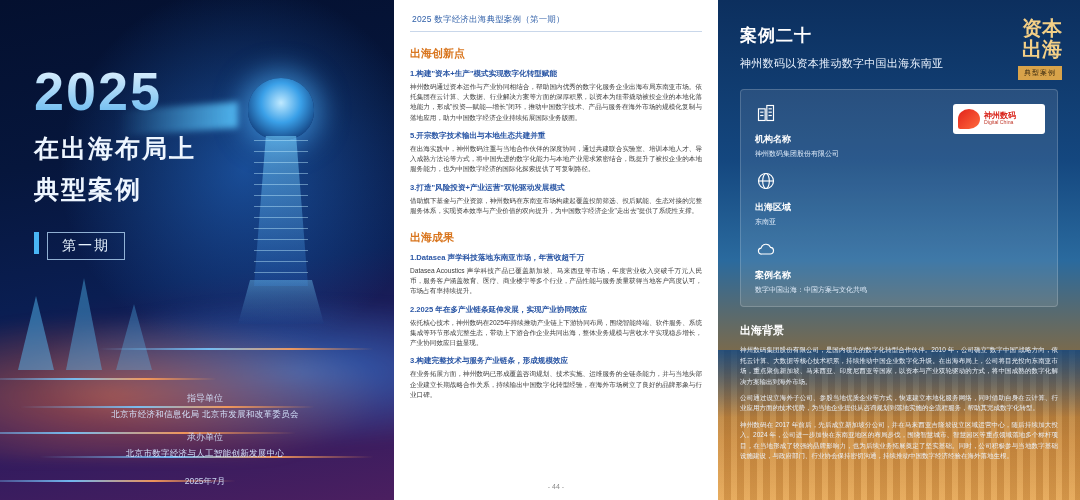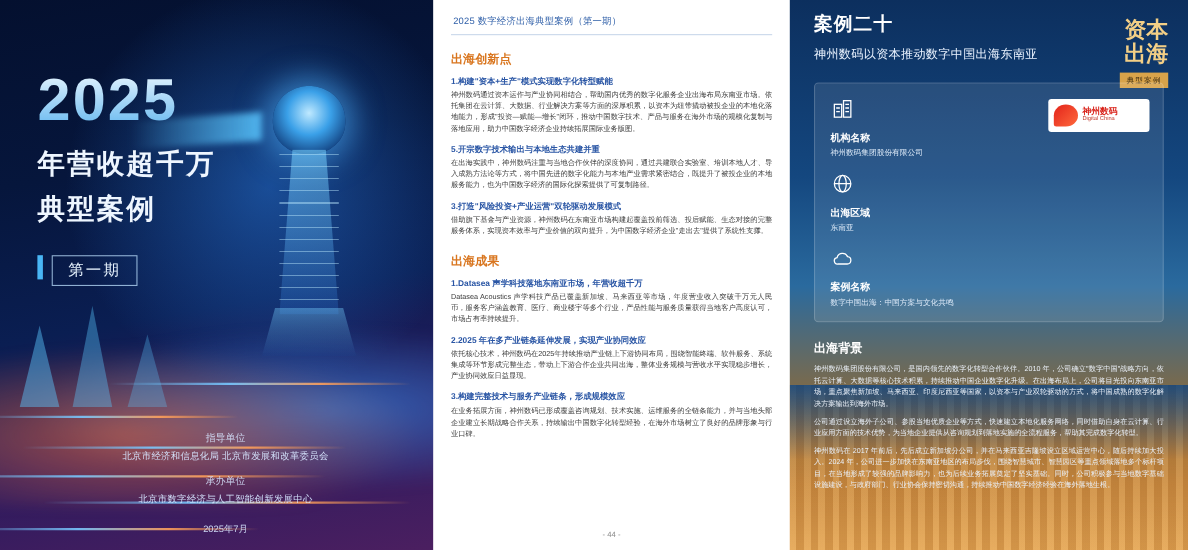--- a/index.html
+++ b/index.html
@@ -86,21 +86,21 @@
 
   
   .casepage{position:relative;width:362px;height:500px;overflow:hidden;
     background:linear-gradient(180deg,#0c2f5e 0%,#14477f 32%,#2a6a9e 52%,#8a6a3c 74%,#c98a3e 88%,#e0a24f 100%);
     color:#fff;}
   .cp-photo{position:absolute;left:0;right:0;bottom:0;height:150px;
     background:
       linear-gradient(180deg,rgba(20,71,127,.85) 0%, rgba(190,130,60,.25) 45%, rgba(235,170,90,.1) 100%),
       repeating-linear-gradient(90deg, rgba(255,210,150,.25) 0 6px, rgba(150,90,40,.22) 6px 13px);
     filter:blur(.4px);}
-  .cp-inner{position:relative;z-index:4;padding:10px 22px 0;}
+  .cp-inner{position:relative;z-index:4;padding:24px 22px 0;}
   .case-no{font-size:17px;font-weight:bold;letter-spacing:1px;}
   .case-title{font-size:11px;margin-top:9px;color:#eaf3ff;letter-spacing:.3px;}
   .ribbon{position:absolute;right:18px;top:18px;text-align:right;}
   .ribbon .big{font-size:20px;font-weight:bold;color:#f3cf86;line-height:1.05;}
   .ribbon .tagbox{display:inline-block;margin-top:6px;background:#d8a34a;color:#3a2a10;font-size:7px;padding:2px 6px;letter-spacing:1px;}
   .panel{margin-top:18px;background:rgba(255,255,255,.10);border:1px solid rgba(255,255,255,.18);border-radius:4px;padding:12px 14px;position:relative;}
   .logo-chip{position:absolute;right:12px;top:14px;width:92px;height:30px;background:#fff;border-radius:3px;
     display:flex;align-items:center;gap:4px;padding:0 5px;box-sizing:border-box;}
   .logo-chip .mark{width:22px;height:20px;border-radius:50% 50% 50% 10%;background:linear-gradient(135deg,#e2231a,#ff6a3d);}
   .logo-chip .txt{line-height:1.05;}
@@ -140,21 +140,21 @@
     <div class="tower">
       <div class="beam"></div>
       <div class="head"></div>
       <div class="body"></div>
       <div class="grid"></div>
       <div class="base"></div>
     </div>
 
     <div class="cover-inner">
       <div class="yr">2025</div>
-      <div class="t1">年营收超千万</div>
+      <div class="t1">在出海布局上</div>
       <div class="t2">典型案例</div>
       <div class="phase">
         <span class="bar"></span>
         <span class="box">第一期</span>
       </div>
     </div>
 
     <div class="credits">
       <div class="lbl">指导单位</div>
       <div class="org">北京市经济和信息化局    北京市发展和改革委员会</div>

